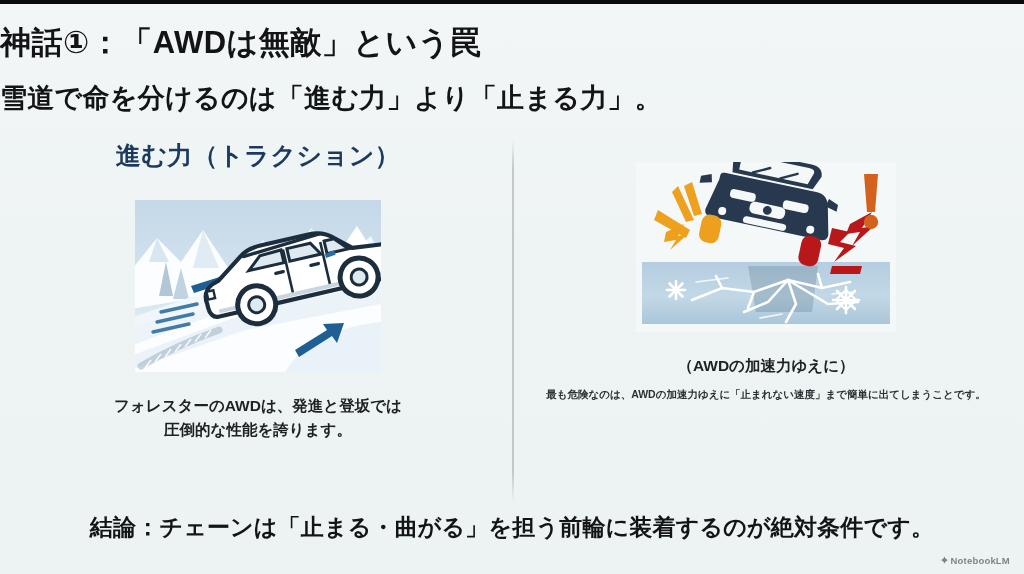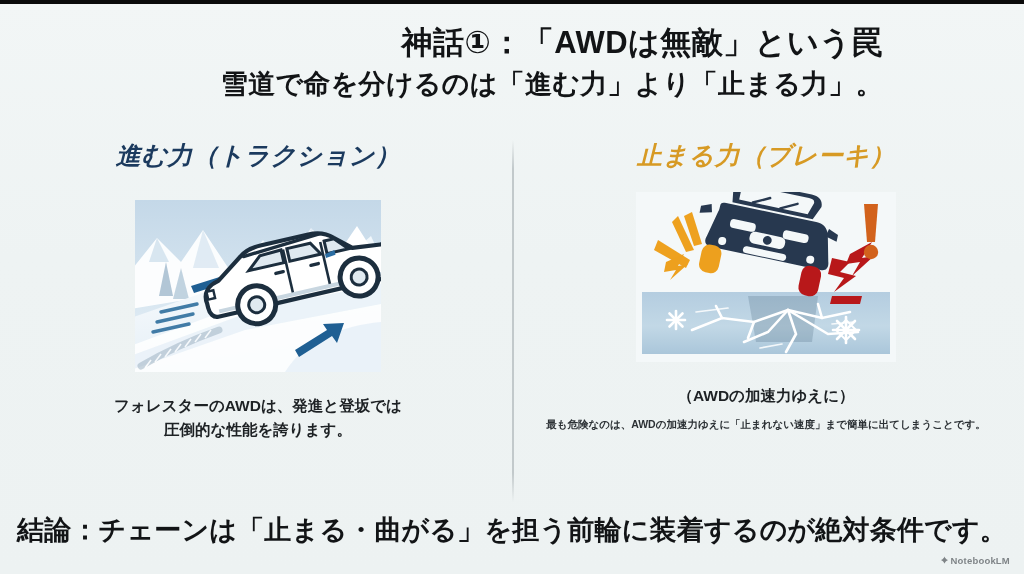--- a/index.html
+++ b/index.html
@@ -28,37 +28,37 @@
     height: 4px;
     background: #0a0a0a;
   }
 
   
   .title-block {
     position: absolute;
     top: 24px;
     left: 0;
     width: 883px;
-    text-align: right;
+    text-align: left;
   }
   .title-line1 {
     font-size: 31px;
     font-weight: 700;
     color: #121416;
     letter-spacing: 0.5px;
     line-height: 1.25;
     white-space: nowrap;
   }
   .title-line2 {
     font-size: 27px;
     font-weight: 700;
     color: #121416;
     letter-spacing: 0.3px;
     line-height: 1.3;
-    margin-top: 4px;
+    margin-top: 18px;
     white-space: nowrap;
   }
 
   
   .divider {
     position: absolute;
     left: 512px;
     top: 140px;
     width: 2px;
     height: 362px;
@@ -74,21 +74,20 @@
   .col-left  { left: 8px; }
   .col-right { left: 516px; }
 
   .col-heading {
     text-align: center;
     font-size: 25px;
     font-weight: 700;
     letter-spacing: 0.5px;
     line-height: 1.2;
     white-space: nowrap;
-    font-style: italic;
   }
   .col-heading.blue   { color: #1b3a5e; }
   .col-heading.orange { color: #d79a24; }
 
   
   .art-wrap {
     position: relative;
     margin: 0 auto;
   }
   .art-left  { width: 246px; height: 172px; margin-top: 30px; }
@@ -116,21 +115,21 @@
     white-space: nowrap;
   }
 
   
   .conclusion {
     position: absolute;
     left: 0;
     top: 512px;
     width: 1024px;
     text-align: center;
-    font-size: 27px;
+    font-size: 23px;
     font-weight: 700;
     color: #121416;
     letter-spacing: 0.2px;
     white-space: nowrap;
   }
 
   
   .watermark {
     position: absolute;
     right: 14px;
@@ -277,21 +276,20 @@
     </div>
 
     <div class="caption cap-left">
       <div>フォレスターのAWDは、発進と登坂では</div>
       <div>圧倒的な性能を誇ります。</div>
     </div>
   </div>
 
   <div class="col col-right">
 
-    <div class="col-heading orange">止まる力（ブレーキ）</div>
 
     <div class="art-wrap art-right">
       <svg width="260" height="170" viewBox="0 0 260 170" aria-hidden="true">
         <defs>
           <linearGradient id="iceGrad" x1="0" y1="0" x2="0" y2="1">
             <stop offset="0%" stop-color="#b4cde0"></stop>
             <stop offset="55%" stop-color="#c2d8e6"></stop>
             <stop offset="100%" stop-color="#aac6da"></stop>
           </linearGradient>
         </defs>

